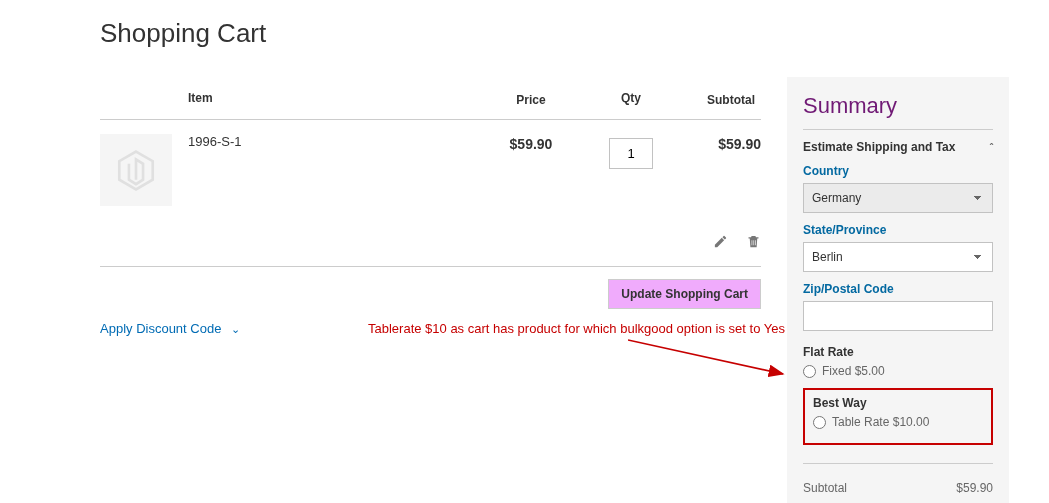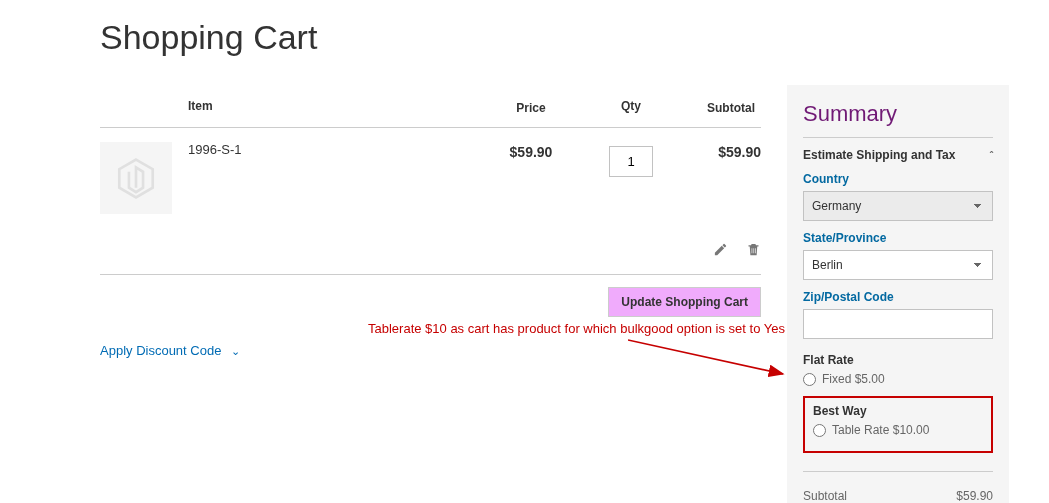--- a/index.html
+++ b/index.html
@@ -1,39 +1,39 @@
 <!DOCTYPE html>
 <html><head>
   <meta charset="utf-8">
   <style>
     *{box-sizing:border-box;margin:0;padding:0}
     body{font-family:Arial,Helvetica,sans-serif;color:#333;background:#fff;font-size:13px;padding:0 40px}
     .container{width:1049px;max-width:100%;position:relative}
-    .page-title{font-size:34px;font-weight:300;color:#333;margin:18px 0 28px 60px}
+    .page-title{font-size:26px;font-weight:300;color:#333;margin:18px 0 28px 60px}
     .layout{display:flex;gap:26px;margin-left:60px}
     .main{flex:1}
     .cart-table{width:100%;border-collapse:collapse}
     .cart-table th{text-align:left;font-size:12px;font-weight:bold;color:#333;padding:12px 0;border-bottom:1px solid #ccc}
     .cart-table th.col-price,.cart-table th.col-qty,.cart-table th.col-subtotal{text-align:center}
     .cart-table th.col-subtotal{text-align:right;padding-right:6px}
     .cart-table td{padding:14px 0;vertical-align:top}
     .product-img{width:72px;height:72px;background:#f5f5f5;display:flex;align-items:center;justify-content:center}
     .product-img svg{width:44px;height:44px}
     .product-name{font-size:13px;padding-left:16px;padding-top:4px}
     .col-price{text-align:center;font-weight:bold;font-size:14px;color:#333;padding-top:16px!important}
     .col-qty{text-align:center}
     .qty-input{width:44px;height:31px;border:1px solid #c2c2c2;text-align:center;font-size:13px;margin-top:4px}
     .col-subtotal{text-align:right;font-weight:bold;font-size:14px;padding-right:6px;padding-top:16px!important}
     .item-actions{text-align:right;padding:10px 6px 12px 0}
     .item-actions span{display:inline-block;margin-left:14px;color:#777;cursor:pointer}
     .item-actions svg{width:15px;height:15px}
     .divider{border:0;border-top:1px solid #ccc}
     .update-row{text-align:right;padding:12px 0}
     .update-btn{font-size:12px;color:#333;background:#f0abfc;border:1px solid #ccc;padding:7px 12px;font-weight:bold;cursor:pointer}
-    .discount{margin-top:14px;color:#006bb4;font-size:13px;cursor:pointer}
+    .discount{color:#006bb4;font-size:13px;cursor:pointer}
     .discount .chev{display:inline-block;margin-left:6px;font-size:11px;color:#006bb4}
 
     .sidebar{width:222px;background:#f5f5f5;padding:16px 16px 18px}
     .summary-title{font-size:22px;font-weight:300;color:#701a75;margin-bottom:10px;padding-bottom:10px;border-bottom:1px solid #ccc;position:relative}
     .estimate-header{font-size:12px;font-weight:bold;color:#333;margin:10px 0 10px;position:relative;cursor:pointer}
     .estimate-header .chev-up{position:absolute;right:0;top:2px;font-size:10px;color:#666}
     .field-label{font-size:12px;font-weight:bold;color:#0369a1;margin:10px 0 5px}
     .select,.text-input{width:100%;height:30px;border:1px solid #c2c2c2;background:#fff;padding:0 8px;font-size:12px;color:#333}
     .select{appearance:none;-webkit-appearance:none;background-image:linear-gradient(45deg,transparent 50%,#666 50%),linear-gradient(135deg,#666 50%,transparent 50%);background-position:calc(100% - 14px) 12px,calc(100% - 10px) 12px;background-size:4px 4px;background-repeat:no-repeat}
     .country-select{background-color:#ebebeb}

